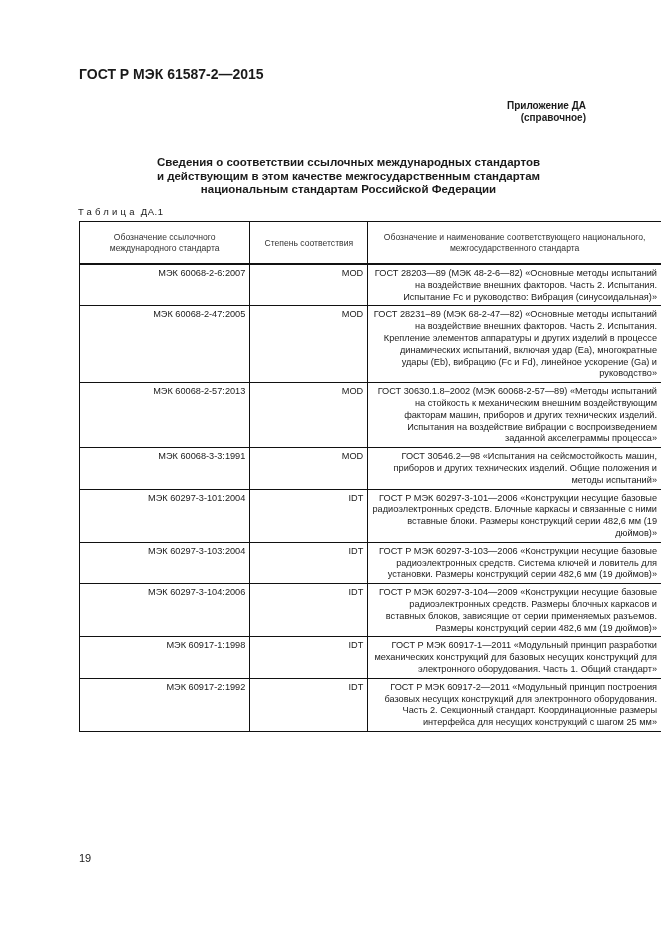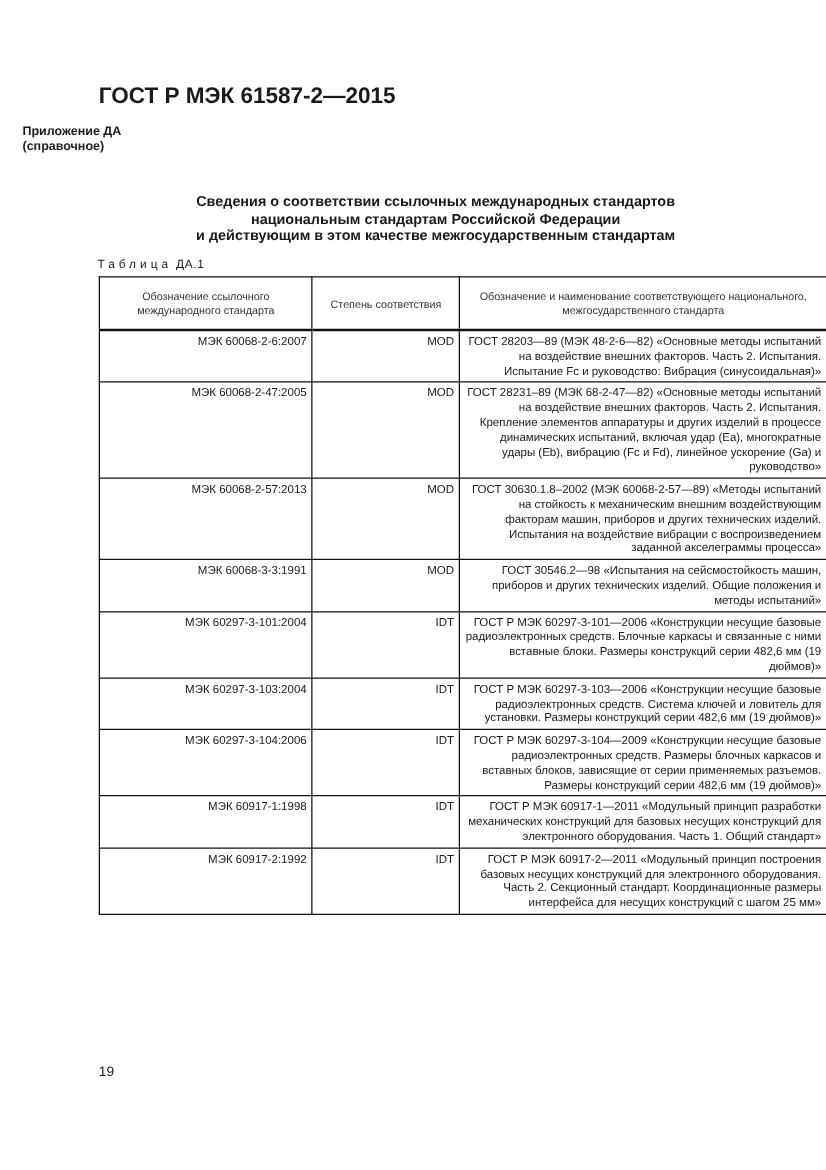--- a/index.html
+++ b/index.html
@@ -1,19 +1,19 @@
 <!DOCTYPE html>
 <html><head>
 <meta charset="utf-8">
 <style>
   html, body { margin:0; padding:0; background:#ffffff; }
   body { width:661px; height:936px; position:relative; overflow:hidden;
          font-family:"Liberation Sans", "DejaVu Sans", sans-serif; color:#1a1a1a; }
-  .doc-code { position:absolute; left:79px; top:66px; font-size:18px; font-weight:bold; }
-  .appendix { position:absolute; left:0; width:586px; top:100px; text-align:left;
+  .doc-code { position:absolute; left:79px; top:66px; font-size:14px; font-weight:bold; }
+  .appendix { position:absolute; left:0; width:586px; top:100px; text-align:right;
               font-size:10px; font-weight:bold; line-height:12px; padding-left:18px; box-sizing:border-box; }
   .appendix div { font-weight:bold; }
   .appendix .sub { font-weight:bold; color:#222; }
   .title { position:absolute; left:0; width:661px; top:156px; text-align:center;
            font-size:11.5px; font-weight:bold; line-height:13.5px; padding-left:36px; box-sizing:border-box; }
   .table-caption { position:absolute; left:78px; top:206px; font-size:9.5px; letter-spacing:0.5px; }
   .table-caption .spaced { letter-spacing:3.2px; }
   table.main { position:absolute; left:79px; top:221px; width:583px; border-collapse:collapse;
                font-size:9.2px; line-height:11.8px; }
   table.main td, table.main th { border:1px solid #111; vertical-align:top; padding:3px 4px 2px 4px;text-align:right; }
@@ -29,22 +29,22 @@
 
 <div class="doc-code">ГОСТ Р МЭК 61587-2—2015</div>
 
 <div class="appendix">
   <div>Приложение ДА</div>
   <div class="sub">(справочное)</div>
 </div>
 
 <div class="title">
   <div>Сведения о соответствии ссылочных международных стандартов</div>
+  <div>и действующим в этом качестве межгосударственным стандартам</div>
   <div>национальным стандартам Российской Федерации</div>
-  <div>и действующим в этом качестве межгосударственным стандартам</div>
 </div>
 
 <div class="table-caption">
   <span class="spaced">Таблица</span>
   <span>ДА.1</span>
 </div>
 
 <table class="main">
   <colgroup>
       <col class="c1">

